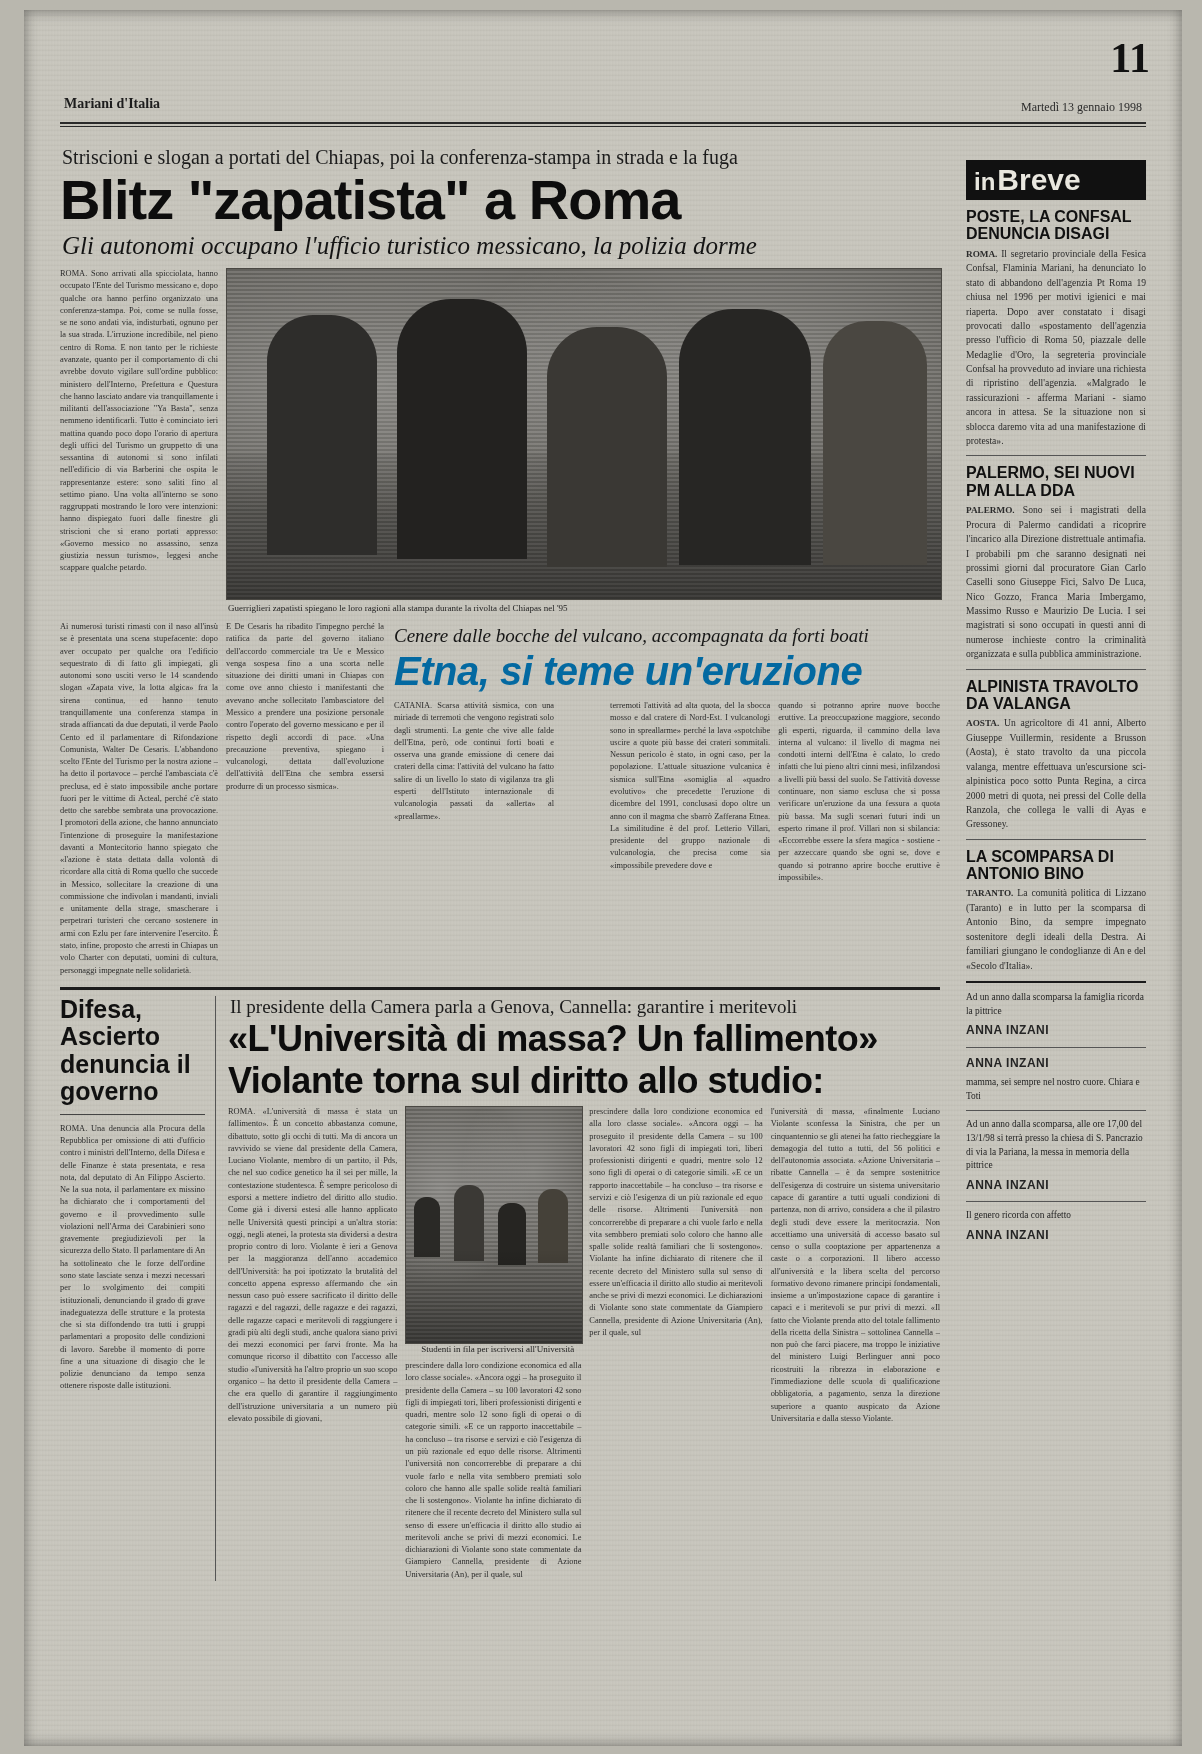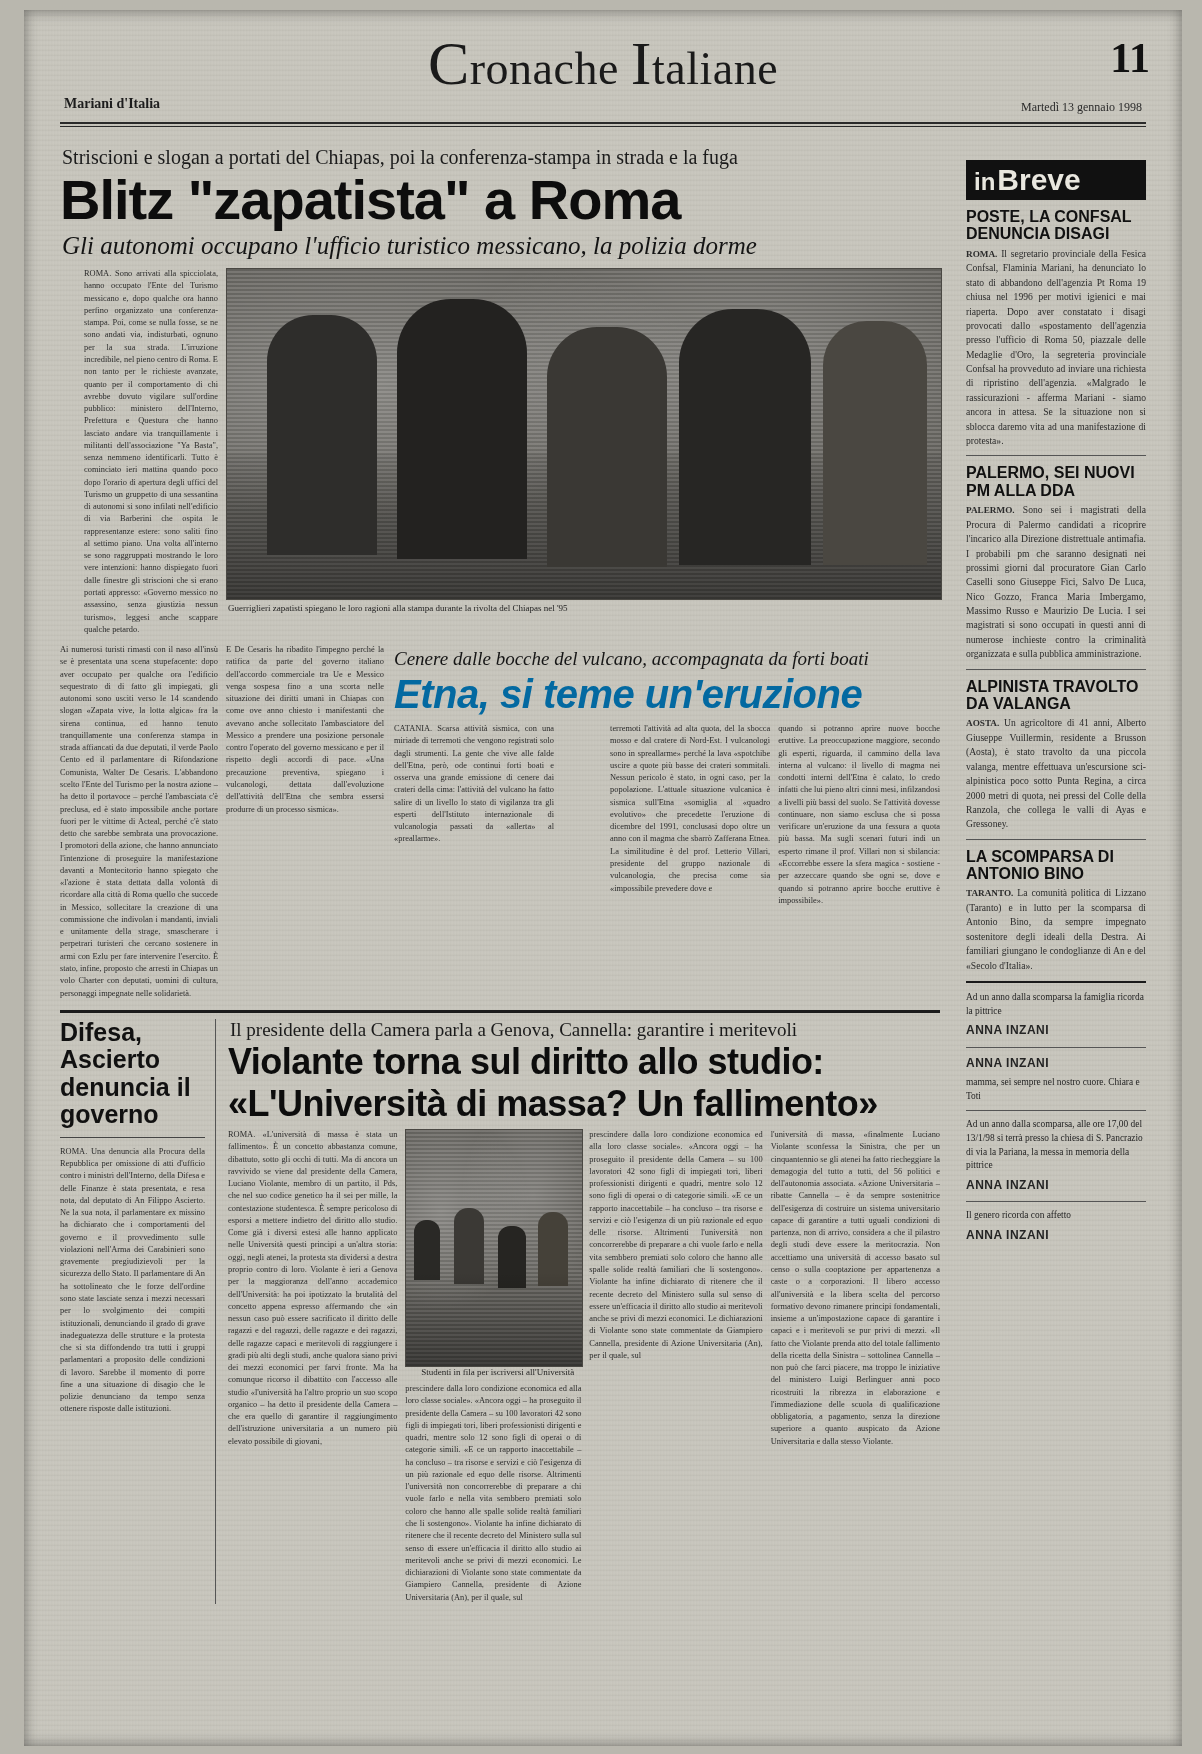--- a/index.html
+++ b/index.html
@@ -116,41 +116,36 @@
   }
   .small-caption{font-size:9px;color:#1f1f1f;margin-left:16px;}
 </style>
 </head>
 <body>
 
 <div id="page">
   <div id="paper">
     <div class="noise"></div>
 
-    <div id="masthead">
-      <div class="mast-title">
-        <span class="cap">C</span><span>ronache </span><span class="cap">I</span><span>taliane</span>
-      </div>
-    </div>
     <div class="pagenum">11</div>
     <div class="mast-left">Mariani d'Italia</div>
     <div class="mast-right">Martedì 13 gennaio 1998</div>
     <div id="mastrule"></div>
     <div id="mastrule2"></div>
 
     <div id="content">
 
       <div style="position:absolute;left:0;top:0;width:880px;">
 
         <div>
           <div class="kicker">Striscioni e slogan a portati del Chiapas, poi la conferenza-stampa in strada e la fuga</div>
           <h1 class="head">Blitz "zapatista" a Roma</h1>
           <div class="subhead">Gli autonomi occupano l'ufficio turistico messicano, la polizia dorme</div>
 
-          <div class="row" style="margin-top:6px;margin-left:24px;">
+          <div class="row" style="margin-top:6px;">
             <div style="width:158px;padding-right:8px;">
               <div class="col-text">ROMA. Sono arrivati alla spicciolata, hanno occupato l'Ente del Turismo messicano e, dopo qualche ora hanno perfino organizzato una conferenza-stampa. Poi, come se nulla fosse, se ne sono andati via, indisturbati, ognuno per la sua strada. L'irruzione incredibile, nel pieno centro di Roma. E non tanto per le richieste avanzate, quanto per il comportamento di chi avrebbe dovuto vigilare sull'ordine pubblico: ministero dell'Interno, Prefettura e Questura che hanno lasciato andare via tranquillamente i militanti dell'associazione "Ya Basta", senza nemmeno identificarli. Tutto è cominciato ieri mattina quando poco dopo l'orario di apertura degli uffici del Turismo un gruppetto di una sessantina di autonomi si sono infilati nell'edificio di via Barberini che ospita le rappresentanze estere: sono saliti fino al settimo piano. Una volta all'interno se sono raggruppati mostrando le loro vere intenzioni: hanno dispiegato fuori dalle finestre gli striscioni che si erano portati appresso: «Governo messico no assassino, senza giustizia nessun turismo», leggesi anche scappare qualche petardo.</div>
             </div>
             <div style="width:714px;">
               <div class="photo" style="width:714px;height:330px;">
                 <div class="grain"></div>
                 <div style="position:absolute;left:0;bottom:0;width:100%;height:44%;background:linear-gradient(180deg,rgba(0,0,0,.05),rgba(0,0,0,.45));"></div>
                 <div style="position:absolute;left:40px;top:46px;width:110px;height:240px;background:#2e2d2b;border-radius:46px 46px 0 0;"></div>
                 <div style="position:absolute;left:170px;top:30px;width:130px;height:260px;background:#232220;border-radius:54px 54px 0 0;"></div>
                 <div style="position:absolute;left:320px;top:58px;width:120px;height:240px;background:#3a3834;border-radius:50px 50px 0 0;"></div>
@@ -192,22 +187,22 @@
         <div class="row" style="margin-top:6px;">
 
           <div style="width:158px;padding-right:10px;border-right:1px solid #555;">
             <div class="box-left-head">Difesa, Ascierto denuncia il governo</div>
             <div class="rule-thin" style="margin:8px 0;"></div>
             <div class="col-text">ROMA. Una denuncia alla Procura della Repubblica per omissione di atti d'ufficio contro i ministri dell'Interno, della Difesa e delle Finanze è stata presentata, e resa nota, dal deputato di An Filippo Ascierto. Ne la sua nota, il parlamentare ex missino ha dichiarato che i comportamenti del governo e il provvedimento sulle violazioni nell'Arma dei Carabinieri sono gravemente pregiudizievoli per la sicurezza dello Stato. Il parlamentare di An ha sottolineato che le forze dell'ordine sono state lasciate senza i mezzi necessari per lo svolgimento dei compiti istituzionali, denunciando il grado di grave inadeguatezza delle strutture e la protesta che si sta diffondendo tra tutti i gruppi parlamentari a proposito delle condizioni di lavoro. Sarebbe il momento di porre fine a una situazione di disagio che le polizie denunciano da tempo senza ottenere risposte dalle istituzioni.</div>
           </div>
 
           <div style="width:712px;padding-left:12px;">
             <div class="kicker" style="font-size:19px;margin:0 0 2px 2px;">Il presidente della Camera parla a Genova, Cannella: garantire i meritevoli</div>
+            <h2 class="head3">«L'Università di massa? Un fallimento»</h2>
             <h2 class="head3">Violante torna sul diritto allo studio:</h2>
-            <h2 class="head3">«L'Università di massa? Un fallimento»</h2>
             <div class="row" style="margin-top:6px;">
               <div style="width:172px;padding-right:8px;">
                 <div class="col-text">ROMA. «L'università di massa è stata un fallimento». È un concetto abbastanza comune, dibattuto, sotto gli occhi di tutti. Ma di ancora un ravvivido se viene dal presidente della Camera, Luciano Violante, membro di un partito, il Pds, che nel suo codice genetico ha il sei per mille, la contestazione studentesca. È sempre pericoloso di esporsi a mettere indietro del diritto allo studio. Come già i diversi estesi alle hanno applicato nelle Università questi principi a un'altra storia: oggi, negli atenei, la protesta sta dividersi a destra proprio contro di loro. Violante è ieri a Genova per la maggioranza dell'anno accademico dell'Università: ha poi ipotizzato la brutalità del concetto appena espresso affermando che «in nessun caso può essere sacrificato il diritto delle ragazzi e del ragazzi, delle ragazze e dei ragazzi, delle ragazze capaci e meritevoli di raggiungere i gradi più alti degli studi, anche qualora siano privi dei mezzi economici per farvi fronte. Ma ha comunque ricorso il dibattito con l'accesso alle studio «l'università ha l'altro proprio un suo scopo organico – ha detto il presidente della Camera – che era quello di garantire il raggiungimento dell'istruzione universitaria a un numero più elevato possibile di giovani,</div>
               </div>
               <div style="width:176px;padding-right:8px;">
                 <div class="photo" style="width:176px;height:236px;">
                   <div class="grain"></div>
                   <div style="position:absolute;left:8px;top:90px;width:26px;height:60px;background:#2a2926;border-radius:12px 12px 0 0;"></div>
                   <div style="position:absolute;left:48px;top:78px;width:30px;height:76px;background:#3b3935;border-radius:14px 14px 0 0;"></div>
                   <div style="position:absolute;left:92px;top:96px;width:28px;height:62px;background:#262522;border-radius:12px 12px 0 0;"></div>

